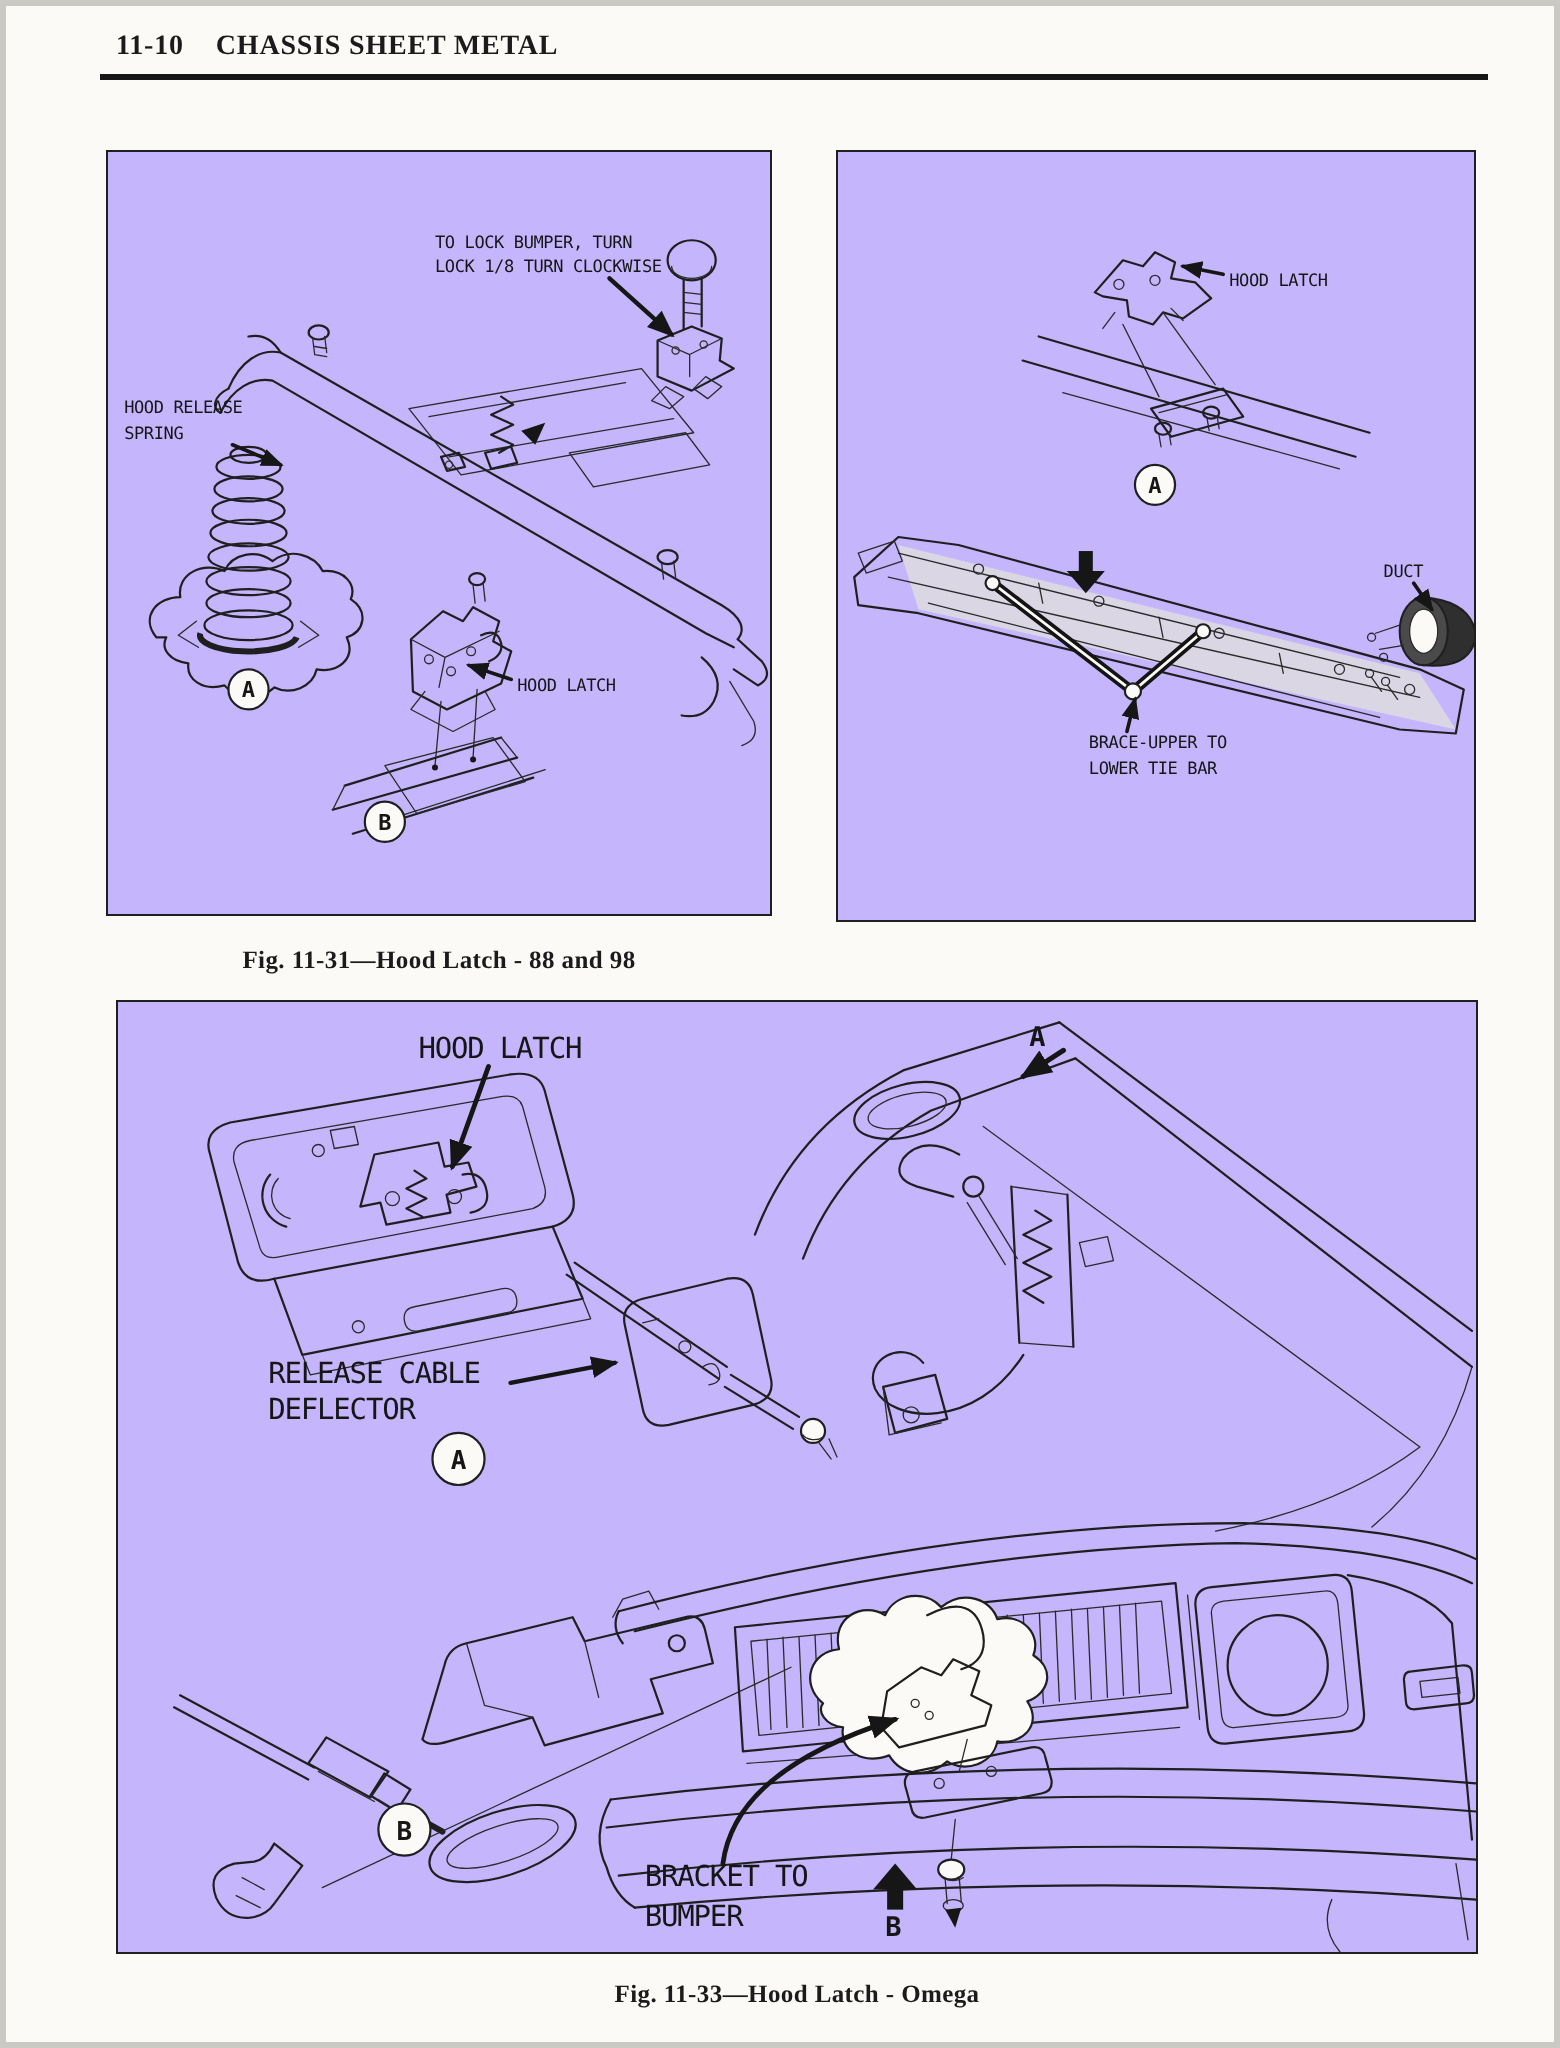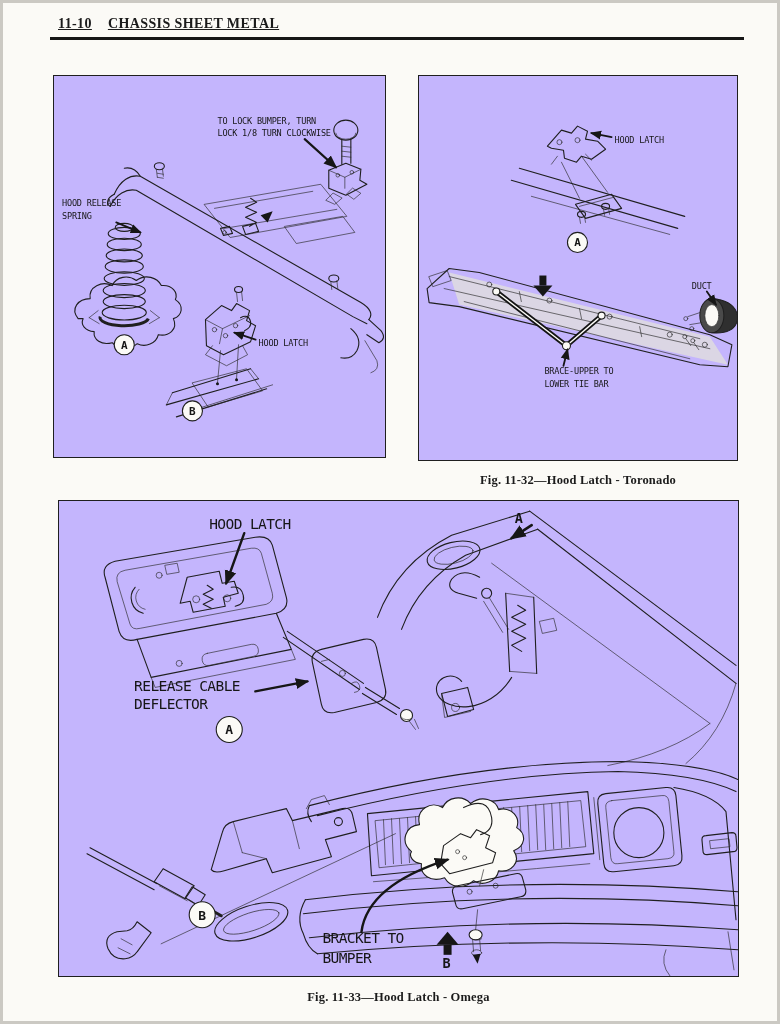--- a/index.html
+++ b/index.html
@@ -1,19 +1,19 @@
 <!DOCTYPE html>
 <html><head>
 <meta charset="utf-8">
 <style>
   html,body{margin:0;padding:0;background:#8f8d89;}
   .page{position:relative;width:780px;height:1024px;margin:0 auto;background:#fbfaf6;
         border:3px solid #cbc9c3;box-sizing:border-box;overflow:hidden;
         font-family:"Liberation Serif",serif;color:#1b1b1b;}
-  .hdr{position:absolute;left:55px;top:13px;font-weight:bold;font-size:14px;letter-spacing:.4px;white-space:nowrap;text-decoration:underline;}
+  .hdr{position:absolute;left:55px;top:13px;font-weight:bold;font-size:14px;letter-spacing:.4px;white-space:nowrap;}
   .hdr-num{margin-right:16px;}
   .hdr-rule{position:absolute;left:47px;top:34px;width:694px;height:3px;background:#161616;}
   .figbox{position:absolute;border:1.6px solid #1f1f1f;background:#c4b5fd;box-sizing:border-box;}
   .figbox svg{display:block;width:100%;height:100%;}
   .cap{position:absolute;text-align:center;font-weight:bold;font-size:12.5px;letter-spacing:.2px;}
   
   .k{fill:none;stroke:#1f1f1f;stroke-width:1.1;stroke-linecap:round;stroke-linejoin:round;}
   .kt{fill:none;stroke:#2a2a2a;stroke-width:.65;stroke-linecap:round;stroke-linejoin:round;}
   .arr{fill:none;stroke:#161616;stroke-linecap:round;}
   .blk{fill:#161616;stroke:none;}
@@ -126,20 +126,21 @@
       <g>
         <circle class="k pap" cx="70" cy="268" r="10"></circle>
         <text class="co" x="70" y="272">A</text>
       </g>
       <g>
         <circle class="k pap" cx="138" cy="334" r="10"></circle>
         <text class="co" x="138" y="338">B</text>
       </g>
     </svg>
   </div>
+  <div class="cap" style="left:50px;top:470px;width:333px;">Fig. 11-31—Hood Latch - 88 and 98</div>
 
   <div class="figbox" style="left:415px;top:72px;width:320px;height:386px;">
     <svg viewBox="0 0 317 383">
 
       <g>
         <path class="k" d="M128,70 l14,-16 l10,3 l6,-7 l10,5 l-2,8 l12,2 l8,8 l-14,10 l-10,-3 l-5,6 l-12,-4 l-1,-8 l-12,-2 z"></path>
         <circle class="kt" cx="140" cy="66" r="2.5"></circle>
         <circle class="kt" cx="158" cy="64" r="2.5"></circle>
         <path class="kt" d="M138,80 l-6,8 M166,78 l6,6"></path>
         <path class="k" d="M100,92 L265,140 M92,104 L258,152"></path>
@@ -199,21 +200,20 @@
       <text class="tl" x="272" y="212">DUCT</text>
       <text class="tl" x="125" y="297">BRACE-UPPER TO</text>
       <text class="tl" x="125" y="310">LOWER TIE BAR</text>
 
       <g>
         <circle class="k pap" cx="158" cy="166" r="10"></circle>
         <text class="co" x="158" y="170">A</text>
       </g>
     </svg>
   </div>
-  <div class="cap" style="left:415px;top:470px;width:320px;">Fig. 11-32—Hood Latch - Toronado</div>
 
   <div class="figbox" style="left:55px;top:497px;width:681px;height:477px;">
     <svg viewBox="0 0 678 474">
 
       <g>
         <path class="k" d="M46,76 Q42,64 56,60 L196,36 Q210,34 213,44 L227,96 Q230,108 217,112 L78,138 Q64,142 60,130 Z"></path>
         <path class="kt" d="M58,80 Q56,71 66,69 L192,47 Q200,46 202,52 L213,92 Q215,100 207,103 L81,127 Q73,129 71,123 Z"></path>
         <path class="k" d="M76,86 a16,16 0 0,0 8,26"></path>
         <path class="kt" d="M80,88 a12,12 0 0,0 6,20 M106,64 l12,-2 l2,9 l-12,2 z"></path>
         <circle class="kt" cx="100" cy="74" r="3"></circle>

